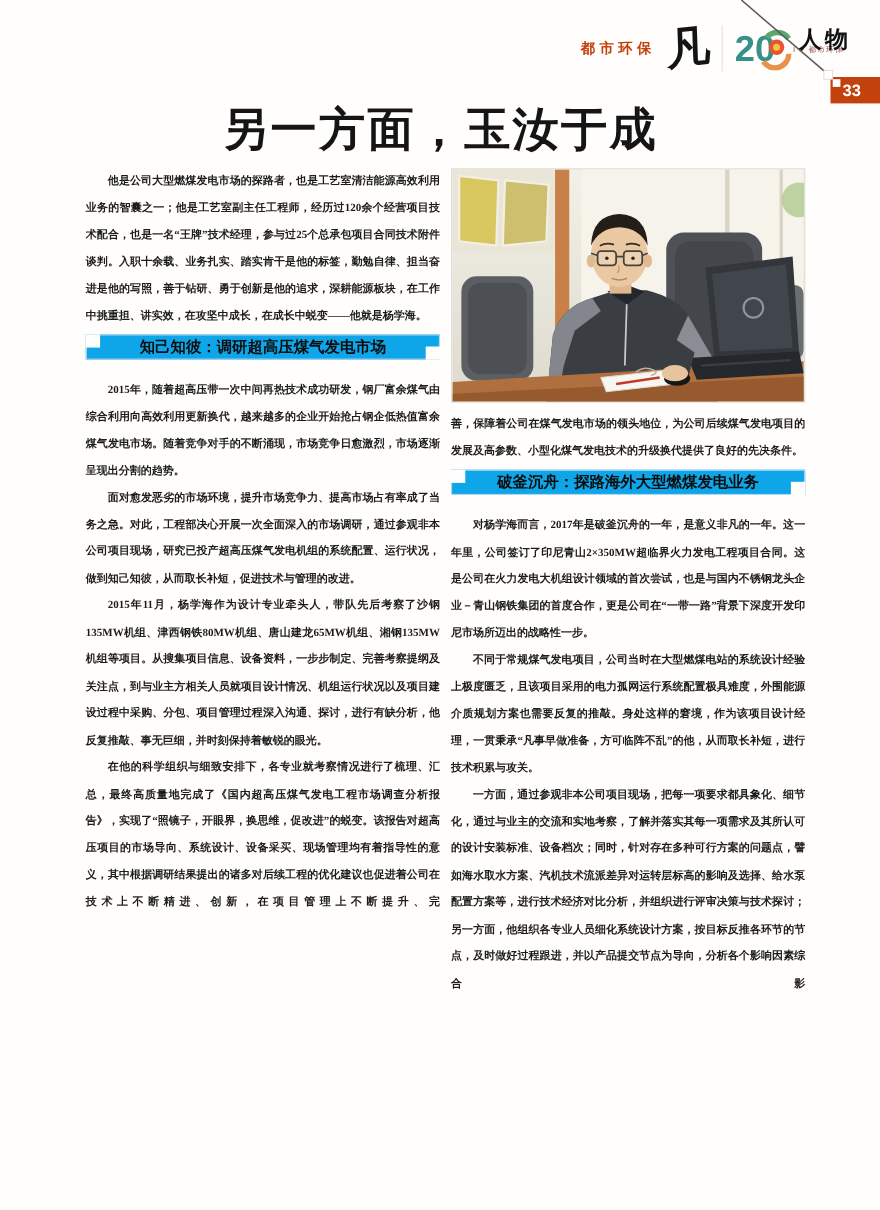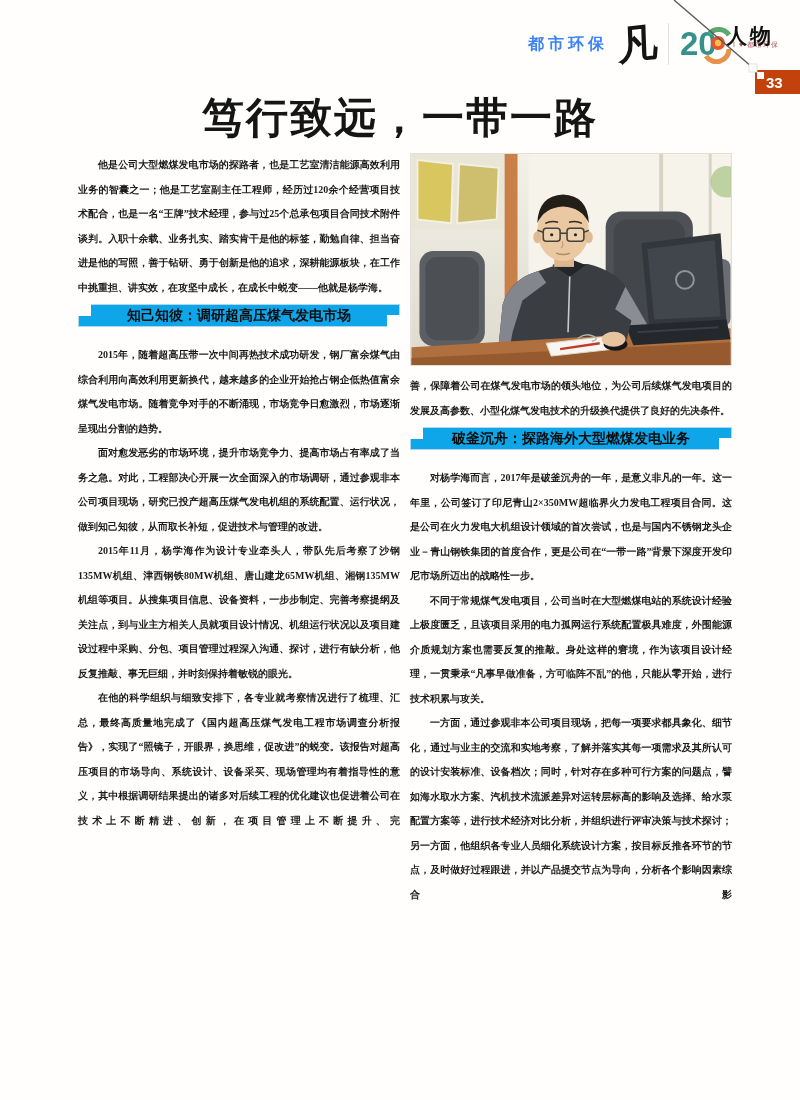--- a/index.html
+++ b/index.html
@@ -13,21 +13,21 @@
     overflow:hidden;
   }
 
   
   .masthead{
     position:absolute;top:18px;left:528px;height:52px;
     display:flex;align-items:center;gap:10px;
   }
   .brand{
     font-family:"Liberation Sans","DejaVu Sans",sans-serif;
-    font-size:16px;font-weight:bold;letter-spacing:4px;color:#3b82f6;
+    font-size:13px;font-weight:bold;letter-spacing:4px;color:#c2410c;
   }
   .calligraphy{
     font-size:40px;line-height:1;font-weight:bold;color:#141414;
     font-family:"DejaVu Serif","Liberation Serif",serif;
     transform:rotate(-6deg) skewX(-4deg);display:inline-block;
   }
   .mast-divider{width:1px;height:42px;background:#e2e2df;}
   .logo20{display:flex;flex-direction:row;align-items:center;}
   .logo20 .tagline{
     font-family:"Liberation Sans","DejaVu Sans",sans-serif;
@@ -129,21 +129,21 @@
   <div class="page-num-box">
     <span>33</span>
   </div>
 
   <svg class="diag-svg" viewBox="0 0 170 100">
     <line x1="44" y1="0" x2="122" y2="67" stroke="#5a5a5a" stroke-width="1.4"></line>
     <rect x="119" y="64" width="8" height="8" fill="#ffffff" stroke="#d9d9d9" stroke-width="0.8"></rect>
   </svg>
 
   <div class="title-wrap">
-    <h1 class="article-title">笃行致远，一带一路</h1>
+    <h1 class="article-title">另一方面，玉汝于成</h1>
   </div>
 
   <div class="columns">
 
     <div class="col">
       <p>他是公司大型燃煤发电市场的探路者，也是工艺室清洁能源高效利用业务的智囊之一；他是工艺室副主任工程师，经历过120余个经营项目技术配合，也是一名“王牌”技术经理，参与过25个总承包项目合同技术附件谈判。入职十余载、业务扎实、踏实肯干是他的标签，勤勉自律、担当奋进是他的写照，善于钻研、勇于创新是他的追求，深耕能源板块，在工作中挑重担、讲实效，在攻坚中成长，在成长中蜕变——他就是杨学海。</p>
 
       <div class="sec-head">
         <span>知己知彼：调研超高压煤气发电市场</span>
       </div>
@@ -229,18 +229,18 @@
         </svg>
       </figure>
 
       <p class="no-indent">善，保障着公司在煤气发电市场的领头地位，为公司后续煤气发电项目的发展及高参数、小型化煤气发电技术的升级换代提供了良好的先决条件。</p>
 
       <div class="sec-head">
         <span>破釜沉舟：探路海外大型燃煤发电业务</span>
       </div>
 
       <p>对杨学海而言，2017年是破釜沉舟的一年，是意义非凡的一年。这一年里，公司签订了印尼青山2×350MW超临界火力发电工程项目合同。这是公司在火力发电大机组设计领域的首次尝试，也是与国内不锈钢龙头企业－青山钢铁集团的首度合作，更是公司在“一带一路”背景下深度开发印尼市场所迈出的战略性一步。</p>
-      <p>不同于常规煤气发电项目，公司当时在大型燃煤电站的系统设计经验上极度匮乏，且该项目采用的电力孤网运行系统配置极具难度，外围能源介质规划方案也需要反复的推敲。身处这样的窘境，作为该项目设计经理，一贯秉承“凡事早做准备，方可临阵不乱”的他，只能从零开始，进行技术积累与攻关。</p>
+      <p>不同于常规煤气发电项目，公司当时在大型燃煤电站的系统设计经验上极度匮乏，且该项目采用的电力孤网运行系统配置极具难度，外围能源介质规划方案也需要反复的推敲。身处这样的窘境，作为该项目设计经理，一贯秉承“凡事早做准备，方可临阵不乱”的他，从而取长补短，进行技术积累与攻关。</p>
       <p class="split">一方面，通过参观非本公司项目现场，把每一项要求都具象化、细节化，通过与业主的交流和实地考察，了解并落实其每一项需求及其所认可的设计安装标准、设备档次；同时，针对存在多种可行方案的问题点，譬如海水取水方案、汽机技术流派差异对运转层标高的影响及选择、给水泵配置方案等，进行技术经济对比分析，并组织进行评审决策与技术探讨；另一方面，他组织各专业人员细化系统设计方案，按目标反推各环节的节点，及时做好过程跟进，并以产品提交节点为导向，分析各个影响因素综合影</p>
     </div>
   </div>
 
 </div>
 
 </body></html>

